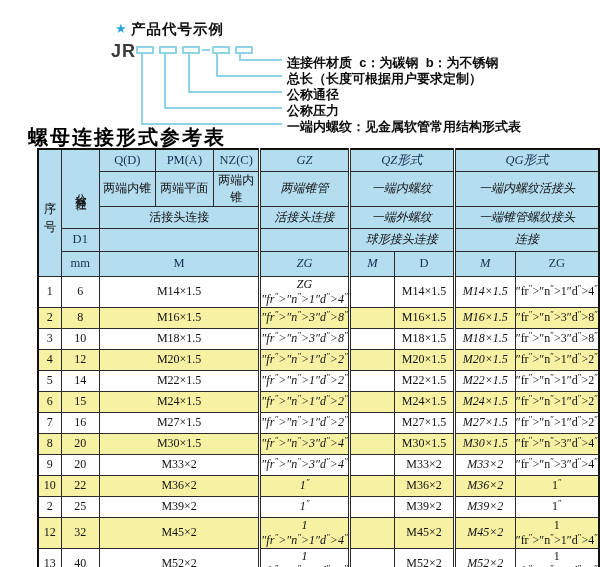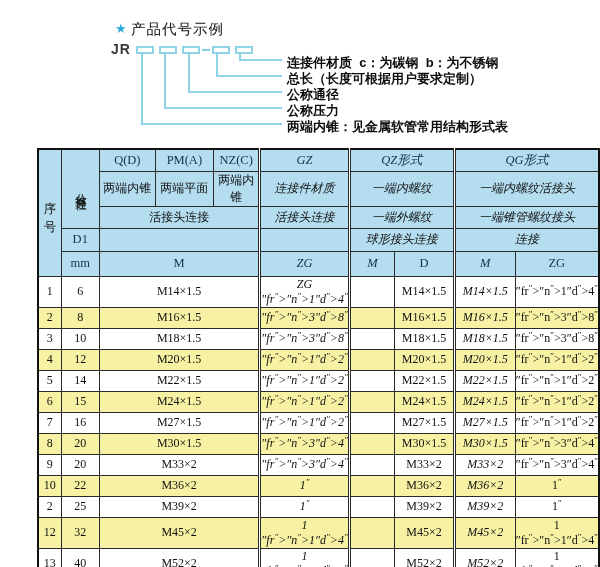--- a/index.html
+++ b/index.html
@@ -10,22 +10,22 @@
     --border:#2a2a2a;
     --code-text:#14304e;
   }
   *{margin:0;padding:0;box-sizing:border-box;}
   html,body{background:#ffffff;}
   .page{position:relative;width:600px;height:567px;background:#fff;overflow:hidden;
          font-family:"Liberation Sans",sans-serif;color:#111;}
 
   
   .diag-star{position:absolute;left:115px;top:21px;font-size:13px;color:var(--star-blue);}
-  .diag-title{position:absolute;left:131px;top:20px;font-size:14.5px;font-weight:normal;color:#0d0d0d;letter-spacing:1px;}
-  .diag-prefix{position:absolute;left:111px;top:41px;font-size:14px;font-weight:bold;color:#3a3a3a;letter-spacing:1px;}
+  .diag-title{position:absolute;left:131px;top:20px;font-size:14.5px;font-weight:bold;color:#0d0d0d;letter-spacing:1px;}
+  .diag-prefix{position:absolute;left:111px;top:41px;font-size:18px;font-weight:bold;color:#3a3a3a;letter-spacing:1px;}
   .dbox{position:absolute;top:46px;width:18px;height:8px;border:2px solid var(--accent-cyan);background:#fff;}
   .dbox.b1{left:136px}.dbox.b2{left:159px}.dbox.b3{left:182px}.dbox.b4{left:212px}.dbox.b5{left:235px}
   .ddash{position:absolute;top:49px;left:202px;width:8px;height:2px;background:var(--accent-cyan);}
   .conn{position:absolute;border-left:2px solid var(--accent-cyan);border-bottom:2px solid var(--accent-cyan);}
   .conn.c1{left:141px;top:54px;width:141px;height:71px;}
   .conn.c2{left:164px;top:54px;width:118px;height:55px;}
   .conn.c3{left:188px;top:54px;width:94px;height:39px;}
   .conn.c4{left:216px;top:54px;width:66px;height:23px;}
   .conn.c5{left:239px;top:54px;width:43px;height:7px;}
   .dlabel{position:absolute;left:287px;font-size:13px;font-weight:bold;color:#0d0d0d;white-space:pre;}
@@ -71,23 +71,24 @@
     <div class="conn c1"></div>
     <div class="conn c2"></div>
     <div class="conn c3"></div>
     <div class="conn c4"></div>
     <div class="conn c5"></div>
 
     <div class="dlabel l1">连接件材质  c：为碳钢  b：为不锈钢</div>
     <div class="dlabel l2">总长（长度可根据用户要求定制）</div>
     <div class="dlabel l3">公称通径</div>
     <div class="dlabel l4">公称压力</div>
-    <div class="dlabel l5">两端内锥：见金属软管常用结构形式表</div>
+    <div class="dlabel l5">一端内螺纹：见金属软管常用结构形式表</div>
   </div>
 
+  <div class="tbl-title">螺母连接形式参考表</div>
 
   <table class="ref">
     <colgroup>
       <col style="width:26px">
         <col style="width:44px">
       <col style="width:65px">
         <col style="width:65px">
         <col style="width:50px">
       <col style="width:71px">
         <col style="width:56px">
@@ -103,21 +104,21 @@
         <td class="code">PM(A)</td>
         <td class="code">NZ(C)</td>
         <td class="code gsep">GZ</td>
         <td class="code gsep" colspan="2">QZ形式</td>
         <td class="code gsep" colspan="2">QG形式</td>
       </tr>
       <tr class="hrow h2">
         <td>两端内锥</td>
         <td>两端平面</td>
         <td>两端内锥</td>
-        <td class="gsep">连接件材质</td>
+        <td class="gsep">两端锥管</td>
         <td class="gsep" colspan="2">一端内螺纹</td>
         <td class="gsep" colspan="2">一端内螺纹活接头</td>
       </tr>
       <tr class="hrow h3">
         <td colspan="3">活接头连接</td>
         <td class="gsep">活接头连接</td>
         <td class="gsep" colspan="2">一端外螺纹</td>
         <td class="gsep" colspan="2">一端锥管螺纹接头</td>
       </tr>
       <tr class="hrow h4">

